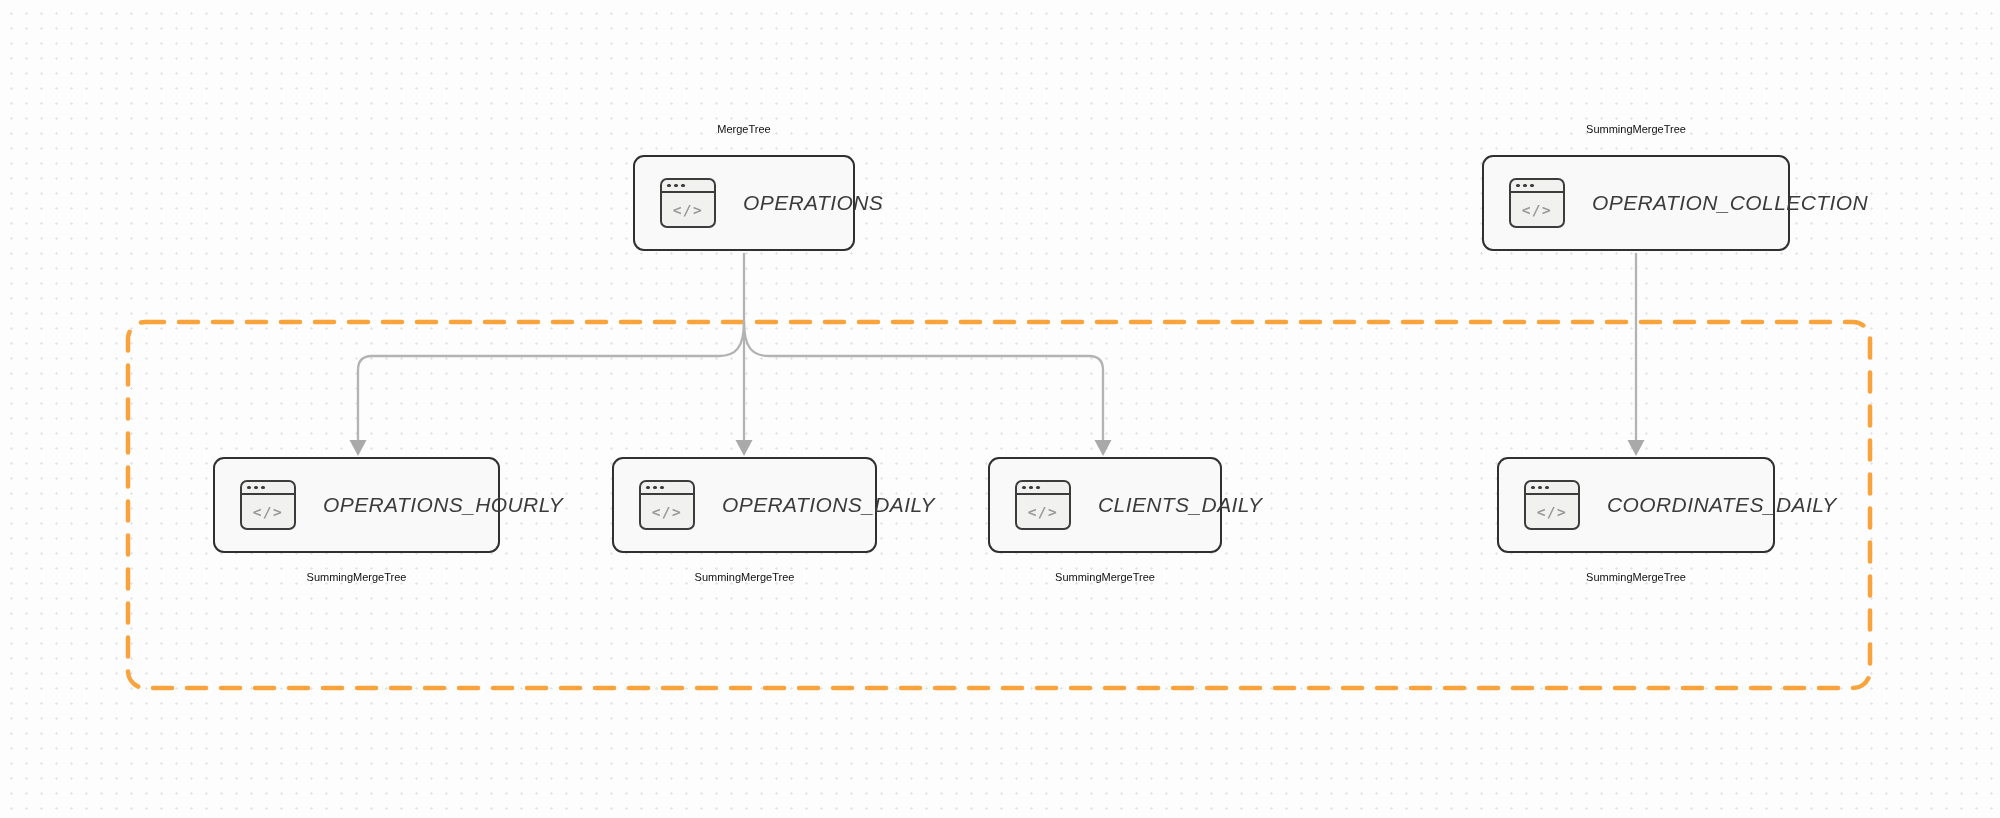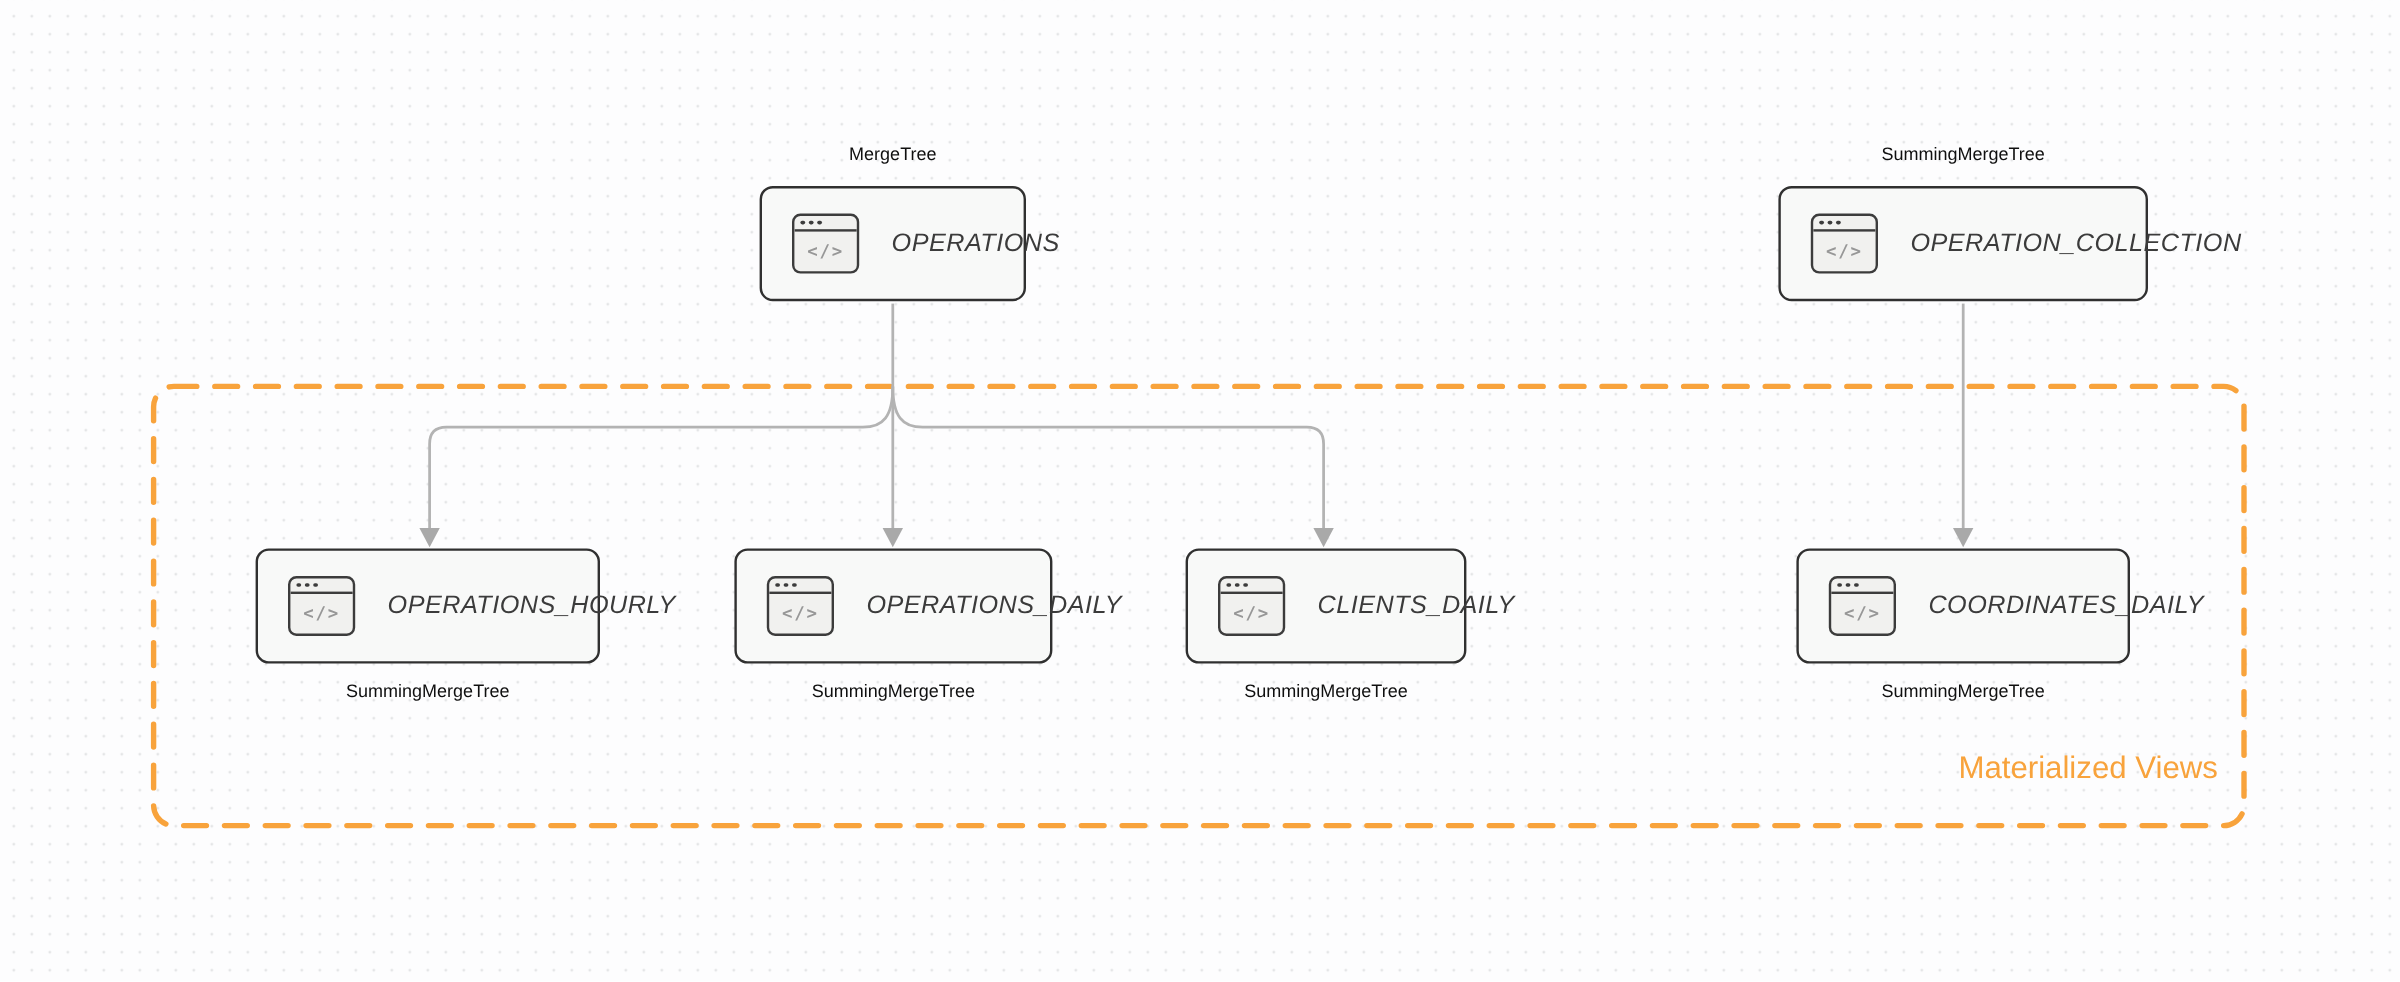--- a/index.html
+++ b/index.html
@@ -24,21 +24,21 @@
   }
 
   .node-wrap {
     position: absolute;
     display: flex;
     flex-direction: column;
     align-items: center;
   }
 
   .engine-label {
-    font-size: 15px;
+    font-size: 11px;
     color: #0f0f0f;
     line-height: 18px;
     white-space: nowrap;
     text-align: center;
   }
   .engine-label.above { margin-bottom: 17px; }
   .engine-label.below { margin-top: 15px; }
 
   .node-box {
     box-sizing: border-box;
@@ -214,15 +214,14 @@
             <span class="cw-dot"></span>
             <span class="cw-dot"></span>
         </div>
         <div class="cw-body">&lt;/&gt;</div>
       </div>
       <div class="node-label">COORDINATES_DAILY</div>
     </div>
     <div class="engine-label below">SummingMergeTree</div>
   </div>
 
-  <div class="group-label">Materialized Views</div>
 
 </div>
 
 </body></html>

